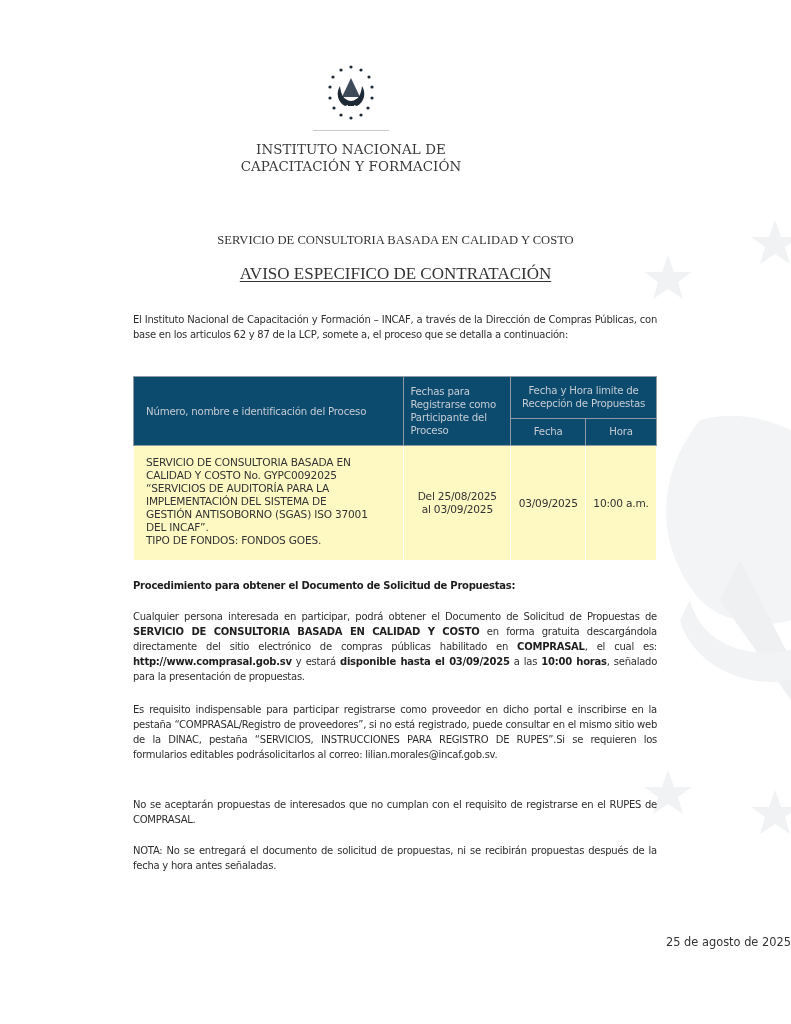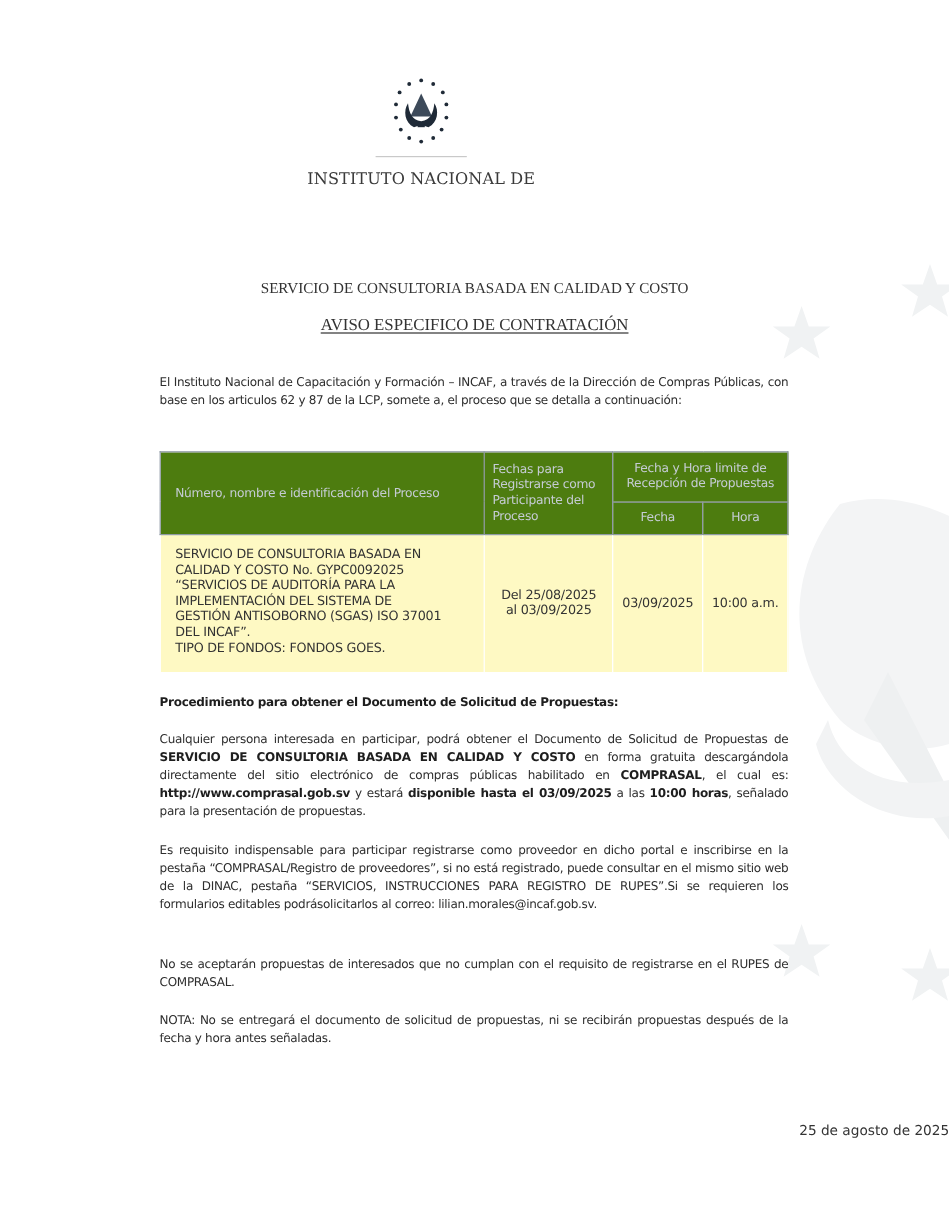--- a/index.html
+++ b/index.html
@@ -14,34 +14,34 @@
   .inst-name {
     font-family: "DejaVu Serif", serif; font-size: 13.4px; line-height: 17px; color: #3a3a3a;
     letter-spacing: 0.1px;
   }
   .title1 {
     position: absolute; top: 233px; left: 0; width: 791px; text-align: center;
     font-family: "Liberation Serif", serif; font-size: 12.6px; color: #333;
   }
   .title2 {
     position: absolute; top: 264px; left: 0; width: 791px; text-align: center;
-    font-family: "Liberation Serif", serif; font-size: 14px; color: #333;
+    font-family: "Liberation Serif", serif; font-size: 17px; color: #333;
   }
   .title2 span { text-decoration: underline; text-underline-offset: 2px; }
   .para {
     position: absolute; left: 133px; width: 524px; font-size: 10px; line-height: 15px;
     text-align: justify; color: #2e2e2e; letter-spacing: -0.25px;
   }
   .para b { color: #1e1e1e; }
   table.proc {
     position: absolute; left: 133px; top: 376px; width: 524px; border-collapse: collapse;
     font-size: 10.2px; letter-spacing: -0.2px;
   }
   table.proc th {
-    background: #4d7c0f; color: #c5ccd4; font-weight: normal; border: 1px solid #8f9aa5;
+    background: #0c4a6e; color: #c5ccd4; font-weight: normal; border: 1px solid #8f9aa5;
     line-height: 13px; padding: 0;
   }
   table.proc td {
     background: #fef9c3; color: #333; border-left: 1px solid #ffffff; border-right: 1px solid #ffffff;
     line-height: 13px; padding: 0; font-size: 10.6px;
   }
   .h-proc { text-align: left; padding-left: 12px !important; height: 68px; margin-top: 25px; }
   .h-reg { text-align: left; padding-left: 6px !important; }
   .h-lim { text-align: center; height: 40px; }
   .h-sub { text-align: center; height: 26px; }
@@ -83,20 +83,21 @@
         <circle cx="9" cy="23" r="1.6"></circle>
       <circle cx="12" cy="13" r="1.6"></circle>
         <circle cx="20" cy="6" r="1.6"></circle>
       <path d="M30 14 L39 33 L21 33 Z" fill="#3d4a5a"></path>
       <path d="M19 22 C 15 28, 16 38, 24 42 L 30 40 L 36 42 C 44 38, 45 28, 41 22 C 40 30, 38 36, 30 37 C 22 36, 20 30, 19 22 Z"></path>
       <rect x="27" y="38" width="6" height="4"></rect>
     </g>
   </svg>
   <div class="logo-rule"></div>
   <div class="inst-name">INSTITUTO NACIONAL DE</div>
+  <div class="inst-name">CAPACITACIÓN Y FORMACIÓN</div>
 </div>
 
 <div class="title1">SERVICIO DE CONSULTORIA BASADA EN CALIDAD Y COSTO</div>
 <div class="title2"><span>AVISO ESPECIFICO DE CONTRATACIÓN</span></div>
 
 <div class="para" style="top:312px;">El Instituto Nacional de Capacitación y Formación – INCAF, a través de la Dirección de Compras Públicas, con base en los articulos 62 y 87 de la LCP, somete a, el proceso que se detalla a continuación:</div>
 
 <table class="proc">
   <colgroup>
     <col style="width:271px">

